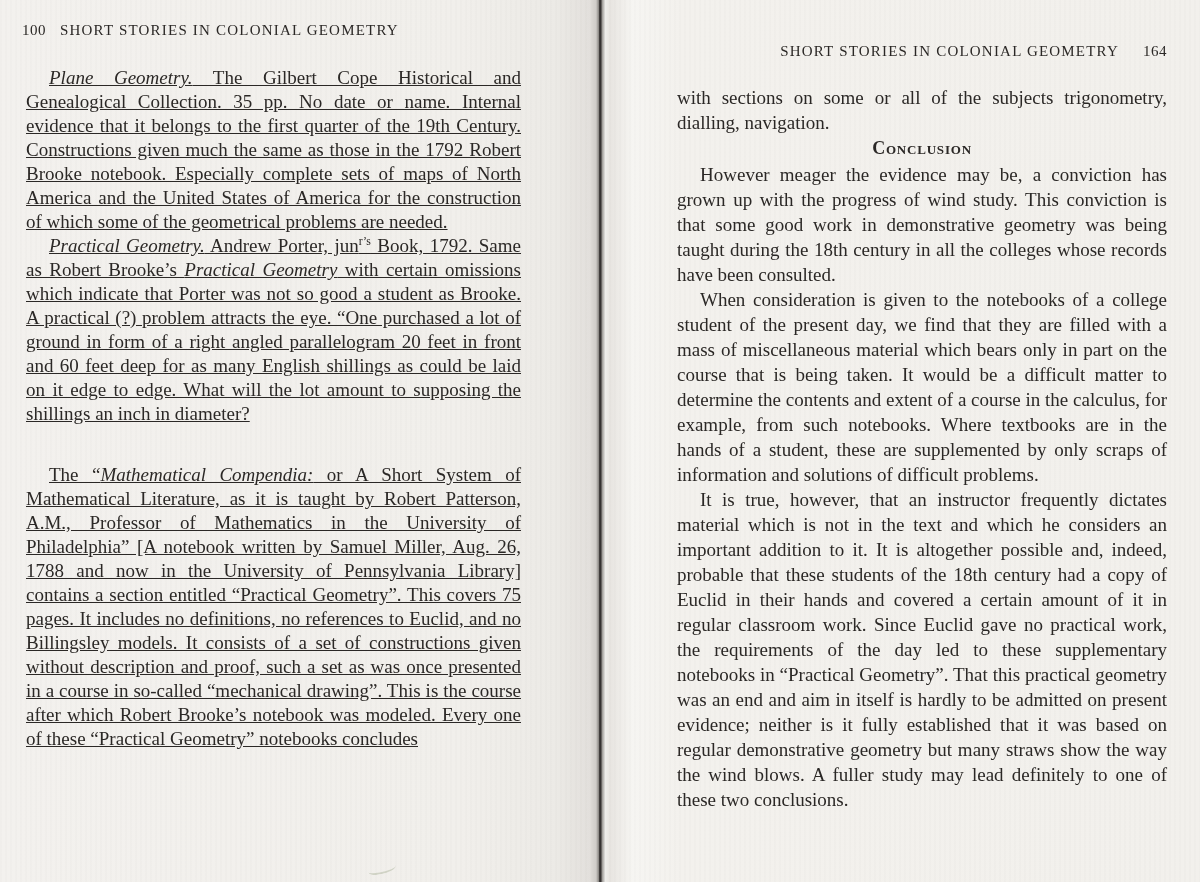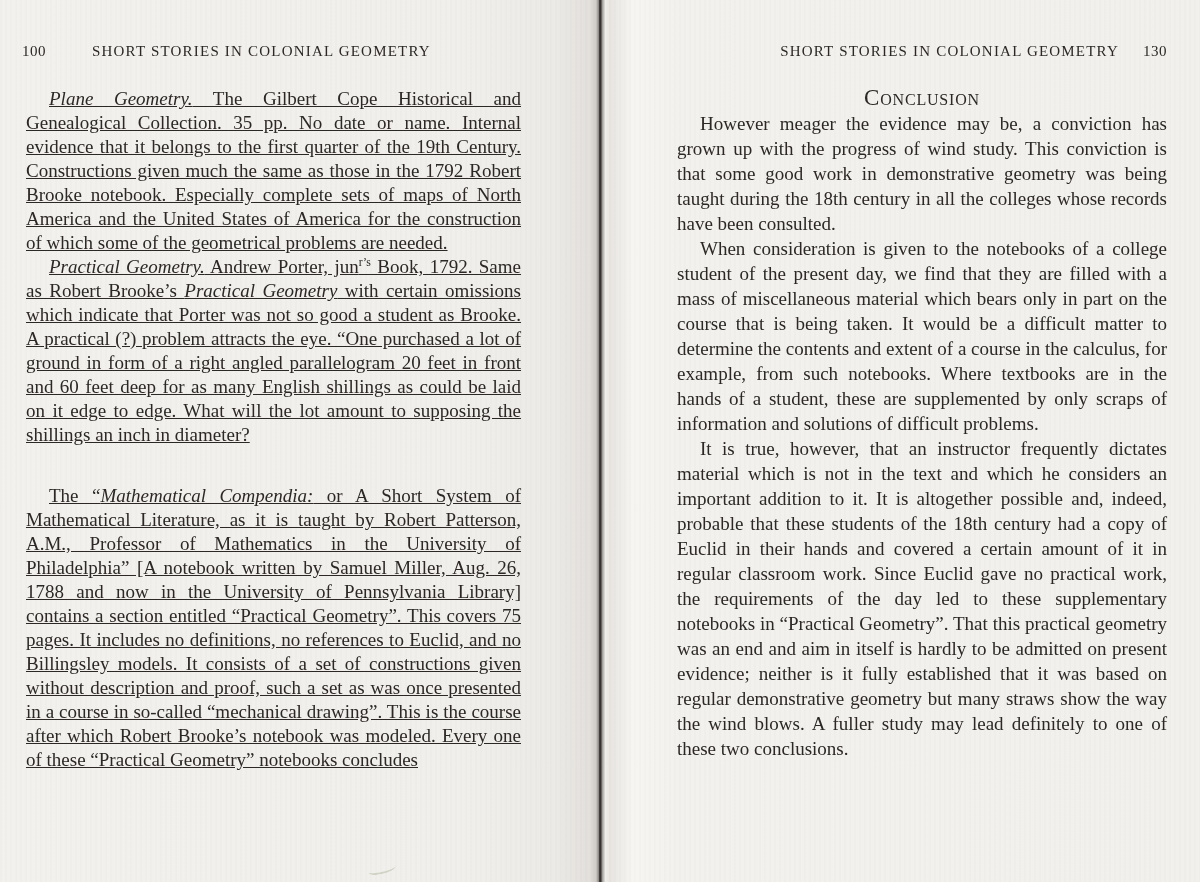--- a/index.html
+++ b/index.html
@@ -45,22 +45,22 @@
       #e9e6e2 100%);
   }
   .page-header {
     display: flex;
     align-items: baseline;
     font-size: 15px;
     letter-spacing: 0.6px;
     white-space: nowrap;
   }
   .page-left .page-header {
-    margin: 43px 0 0 22px;
-    gap: 46px;
+    margin: 22px 0 0 22px;
+    gap: 14px;
     align-items: flex-end;
   }
   .page-right .page-header {
     margin: 43px 33px 0 0;
     justify-content: flex-end;
     gap: 24px;
   }
   .running-title { letter-spacing: 1.2px; }
   .page-number { letter-spacing: 0.5px; }
   .page-body {
@@ -82,23 +82,24 @@
   .para.gap-large { margin-top: 37px; }
   .italic { font-style: italic; }
   .sup {
     vertical-align: super;
     font-size: 0.62em;
     line-height: 0;
   }
   .section-heading {
     text-align: center;
     font-variant: small-caps;
-    font-size: 23px;
+    font-size: 18px;
     letter-spacing: 0.8px;
     margin: 1px 0 1px 0;
+    font-weight: bold;
   }
   .stray-mark {
     position: absolute;
     left: 368px;
     top: 864px;
     width: 28px;
     height: 10px;
     border-bottom: 2px solid rgba(150,160,130,0.35);
     border-radius: 0 0 60% 40%;
     transform: rotate(-10deg);
@@ -120,23 +121,24 @@
         <p class="para indent gap-large"><span class="">The “</span><span class="italic">Mathematical Compendia:</span><span class=""> or A Short System of Mathematical Literature, as it is taught by Robert Patterson, A.M., Professor of Mathematics in the University of Philadelphia” [A notebook written by Samuel Miller, Aug. 26, 1788 and now in the University of Pennsylvania Library] contains a section entitled “Practical Geometry”. This covers 75 pages. It includes no definitions, no references to Euclid, and no Billingsley models. It consists of a set of constructions given without description and proof, such a set as was once presented in a course in so-called “mechanical drawing”. This is the course after which Robert Brooke’s notebook was modeled. Every one of these “Practical Geometry” notebooks concludes</span></p>
       </div>
     <div class="stray-mark"></div>
   </div>
 
   <div class="gutter"></div>
 
   <div class="page page-right">
     <div class="page-header">
       <span class="running-title">SHORT STORIES IN COLONIAL GEOMETRY</span>
-      <span class="page-number">130</span>
+      <span class="page-number">164</span>
     </div>
     <div class="page-body">
+        <p class="para"><span class="">with sections on some or all of the subjects trigonometry, dialling, navigation.</span></p>
         <div class="section-heading">Conclusion</div>
         <p class="para indent"><span class="">However meager the evidence may be, a conviction has grown up with the progress of wind study. This conviction is that some good work in demonstrative geometry was being taught during the 18th century in all the colleges whose records have been consulted.</span></p>
         <p class="para indent"><span class="">When consideration is given to the notebooks of a college student of the present day, we find that they are filled with a mass of miscellaneous material which bears only in part on the course that is being taken. It would be a difficult matter to determine the contents and extent of a course in the calculus, for example, from such notebooks. Where textbooks are in the hands of a student, these are supplemented by only scraps of information and solutions of difficult problems.</span></p>
         <p class="para indent"><span class="">It is true, however, that an instructor frequently dictates material which is not in the text and which he considers an important addition to it. It is altogether possible and, indeed, probable that these students of the 18th century had a copy of Euclid in their hands and covered a certain amount of it in regular classroom work. Since Euclid gave no practical work, the requirements of the day led to these supplementary notebooks in “Practical Geometry”. That this practical geometry was an end and aim in itself is hardly to be admitted on present evidence; neither is it fully established that it was based on regular demonstrative geometry but many straws show the way the wind blows. A fuller study may lead definitely to one of these two conclusions.</span></p>
       </div>
   </div>
 
 </div>
 
 </body></html>

